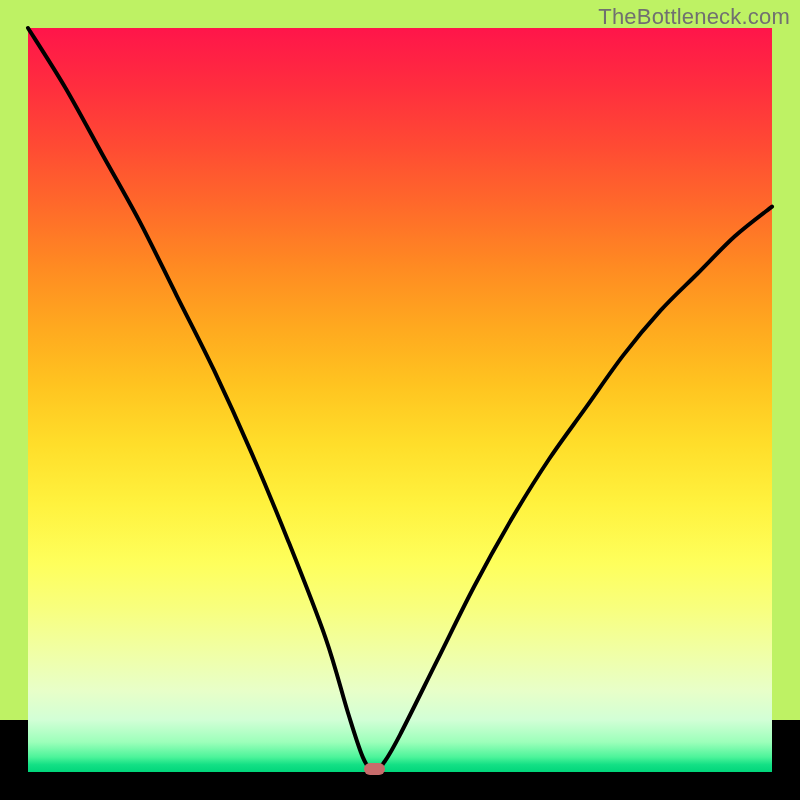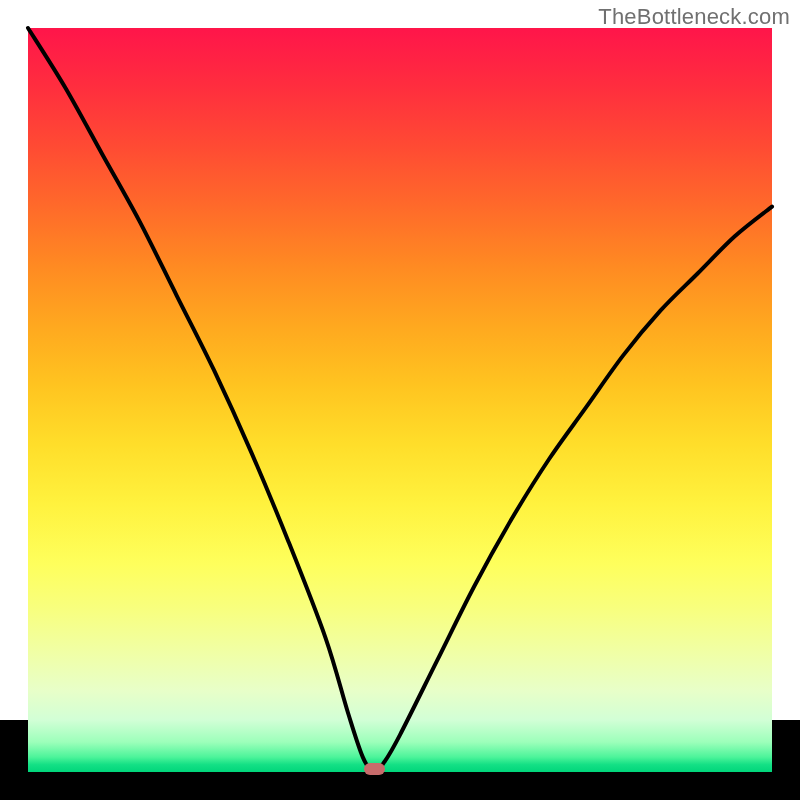--- a/index.html
+++ b/index.html
@@ -8,21 +8,21 @@
     width: 800px;
     height: 800px;
     background: #000;
     overflow: hidden;
     font-family: Arial, Helvetica, sans-serif;
   }
   .frame {
     position: relative;
     width: 800px;
     height: 720px;
-    background: #ffffff;
+    background: #bef264;
   }
   .plot-area {
     position: absolute;
     left: 28px;
     top: 28px;
     width: 744px;
     height: 744px;
     
     background:
       linear-gradient(to bottom,

